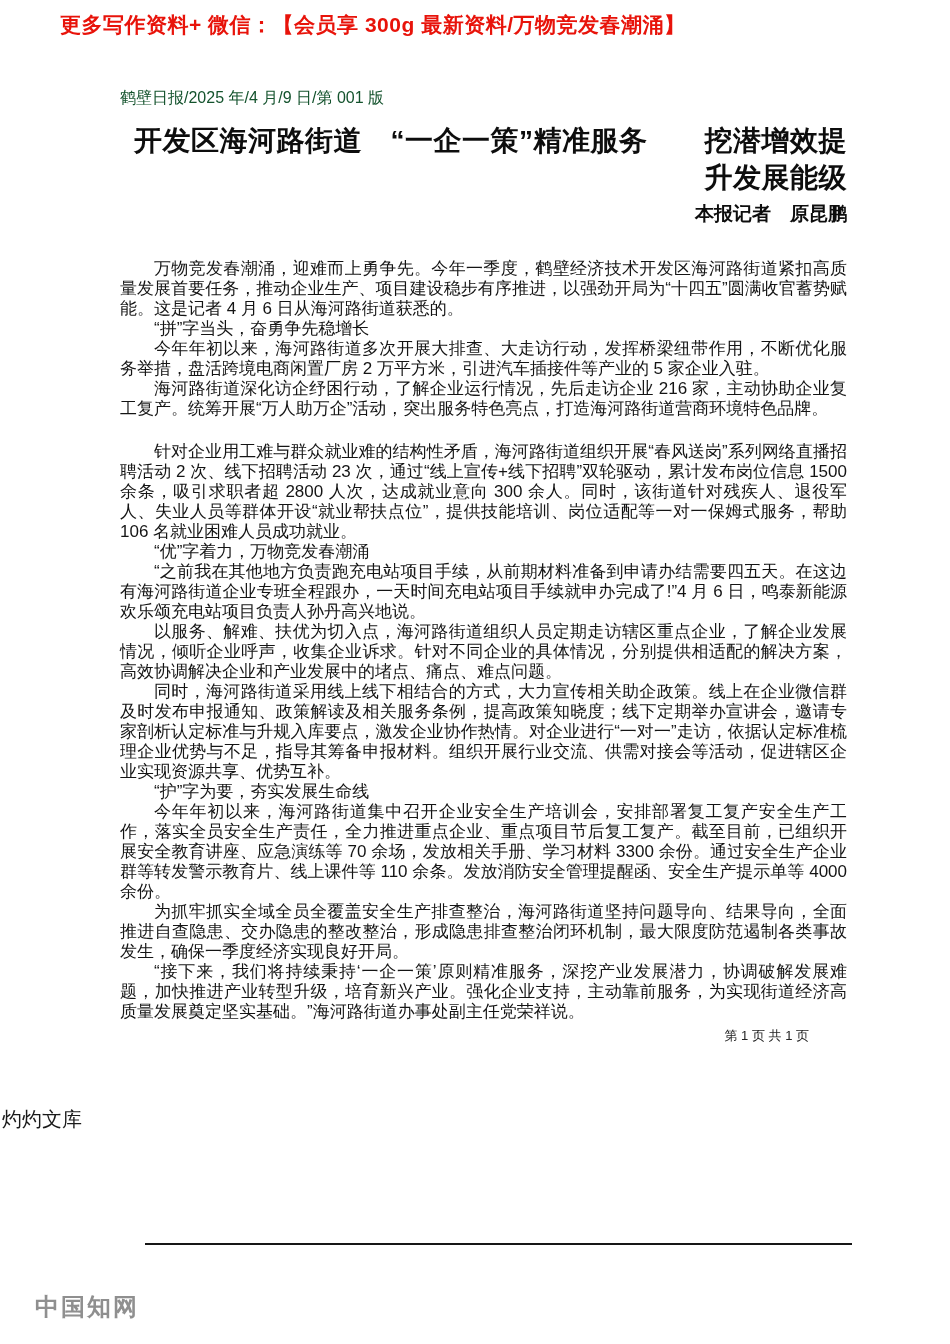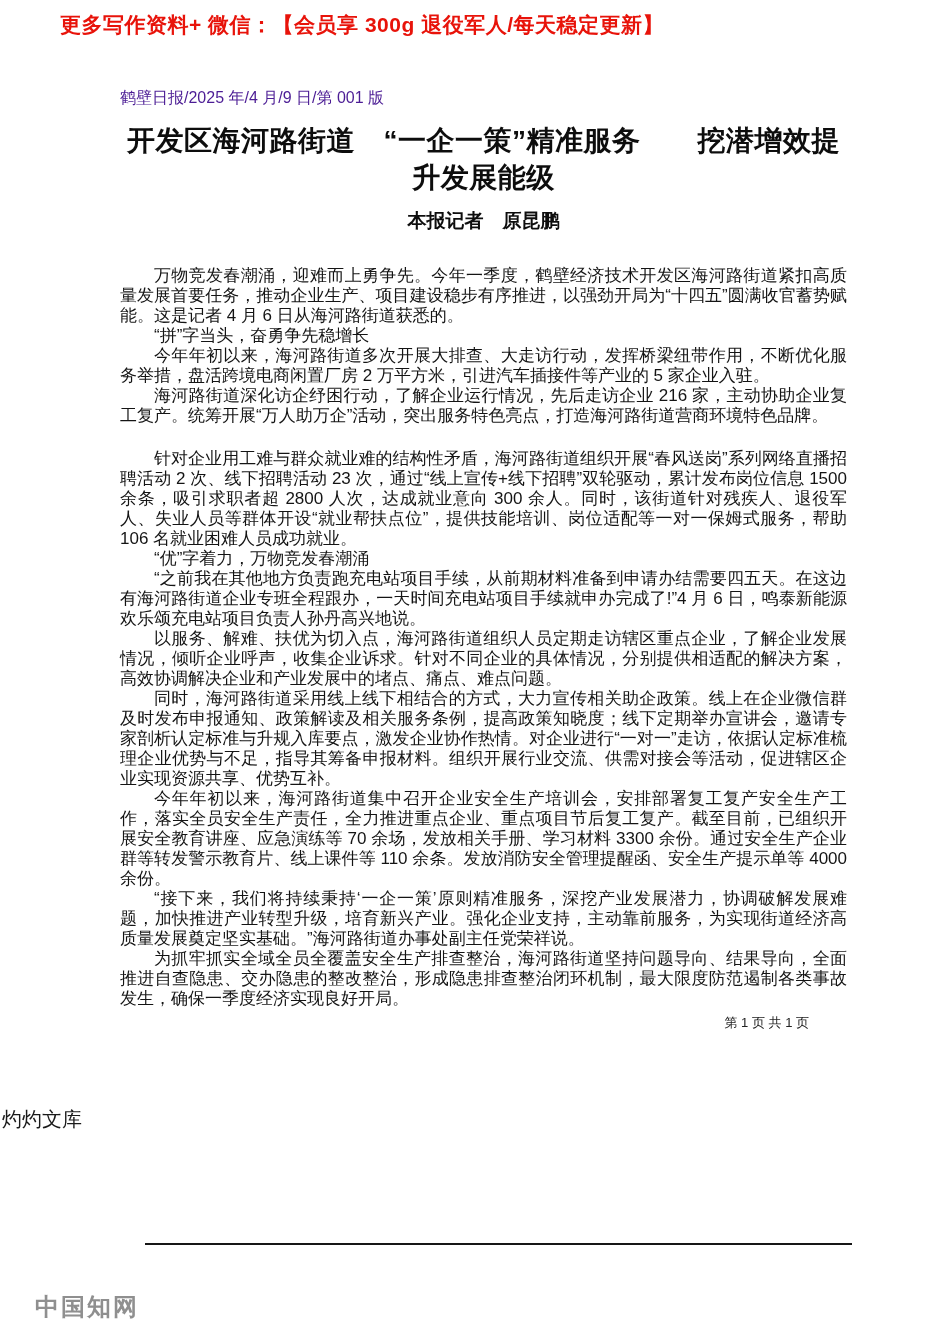--- a/index.html
+++ b/index.html
@@ -14,31 +14,31 @@
   .page { position: absolute; inset: 0; background: #ffffff; }
 
   .banner {
     position: absolute; left: 60px; top: 11px;
     font-size: 21px; font-weight: bold; letter-spacing: 0.5px;
     white-space: nowrap;
   }
 
   .doc { position: absolute; left: 120px; top: 88px; width: 727px; }
 
-  .source-line { font-size: 16px; color: #4c1d95; }
+  .source-line { font-size: 16px; color: #14532d; }
 
   .title {
     font-size: 28px; font-weight: bold; color: #0d0d0d;
-    text-align: center; margin: 13px 0 0 0;
+    text-align: right; margin: 13px 0 0 0;
     line-height: 37px; letter-spacing: 0.5px;
   }
 
   .byline {
     font-size: 19px; font-weight: bold; color: #0d0d0d;
-    text-align: center; margin-top: 12px;
+    text-align: right; margin-top: 5px;
   }
 
   .article-body {
     margin-top: 32px;
     font-size: 17px; line-height: 20px;
     text-align: justify; color: #141414;
   }
   .para { margin: 0; text-indent: 2em; }
   .para.spacer { height: 23.3px; }
 
@@ -65,43 +65,44 @@
     flex-direction: column;
   }
   .cnki-name { font-size: 24px; font-weight: bold; color: #8f8f8f; letter-spacing: 2px; }
   .cnki-url  { font-size: 21px; color: #aaaaaa; }
 </style>
 </head>
 <body>
 
 <div class="page">
 
-  <div class="banner" style="color: rgb(232, 19, 10);">更多写作资料+ 微信：【会员享 300g 退役军人/每天稳定更新】</div>
+  <div class="banner" style="color: rgb(232, 19, 10);">更多写作资料+ 微信：【会员享 300g 最新资料/万物竞发春潮涌】</div>
 
   <div class="doc">
     <div class="source-line">鹤壁日报/2025 年/4 月/9 日/第 001 版</div>
 
     <h1 class="title">开发区海河路街道　“一企一策”精准服务　　挖潜增效提升发展能级</h1>
 
     <div class="byline">本报记者　原昆鹏</div>
 
     <div class="article-body">
         <p class="para body">万物竞发春潮涌，迎难而上勇争先。今年一季度，鹤壁经济技术开发区海河路街道紧扣高质量发展首要任务，推动企业生产、项目建设稳步有序推进，以强劲开局为“十四五”圆满收官蓄势赋能。这是记者 4 月 6 日从海河路街道获悉的。</p>
         <p class="para subhead">“拼”字当头，奋勇争先稳增长</p>
         <p class="para body">今年年初以来，海河路街道多次开展大排查、大走访行动，发挥桥梁纽带作用，不断优化服务举措，盘活跨境电商闲置厂房 2 万平方米，引进汽车插接件等产业的 5 家企业入驻。</p>
         <p class="para body">海河路街道深化访企纾困行动，了解企业运行情况，先后走访企业 216 家，主动协助企业复工复产。统筹开展“万人助万企”活动，突出服务特色亮点，打造海河路街道营商环境特色品牌。</p>
         <p class="para spacer"></p>
         <p class="para body">针对企业用工难与群众就业难的结构性矛盾，海河路街道组织开展“春风送岗”系列网络直播招聘活动 2 次、线下招聘活动 23 次，通过“线上宣传+线下招聘”双轮驱动，累计发布岗位信息 1500 余条，吸引求职者超 2800 人次，达成就业意向 300 余人。同时，该街道针对残疾人、退役军人、失业人员等群体开设“就业帮扶点位”，提供技能培训、岗位适配等一对一保姆式服务，帮助 106 名就业困难人员成功就业。</p>
         <p class="para subhead">“优”字着力，万物竞发春潮涌</p>
         <p class="para body">“之前我在其他地方负责跑充电站项目手续，从前期材料准备到申请办结需要四五天。在这边有海河路街道企业专班全程跟办，一天时间充电站项目手续就申办完成了!”4 月 6 日，鸣泰新能源欢乐颂充电站项目负责人孙丹高兴地说。</p>
         <p class="para body">以服务、解难、扶优为切入点，海河路街道组织人员定期走访辖区重点企业，了解企业发展情况，倾听企业呼声，收集企业诉求。针对不同企业的具体情况，分别提供相适配的解决方案，高效协调解决企业和产业发展中的堵点、痛点、难点问题。</p>
         <p class="para body">同时，海河路街道采用线上线下相结合的方式，大力宣传相关助企政策。线上在企业微信群及时发布申报通知、政策解读及相关服务条例，提高政策知晓度；线下定期举办宣讲会，邀请专家剖析认定标准与升规入库要点，激发企业协作热情。对企业进行“一对一”走访，依据认定标准梳理企业优势与不足，指导其筹备申报材料。组织开展行业交流、供需对接会等活动，促进辖区企业实现资源共享、优势互补。</p>
+        <p class="para subhead">“护”字为要，夯实发展生命线</p>
         <p class="para body">今年年初以来，海河路街道集中召开企业安全生产培训会，安排部署复工复产安全生产工作，落实全员安全生产责任，全力推进重点企业、重点项目节后复工复产。截至目前，已组织开展安全教育讲座、应急演练等 70 余场，发放相关手册、学习材料 3300 余份。通过安全生产企业群等转发警示教育片、线上课件等 110 余条。发放消防安全管理提醒函、安全生产提示单等 4000 余份。</p>
+        <p class="para body">为抓牢抓实全域全员全覆盖安全生产排查整治，海河路街道坚持问题导向、结果导向，全面推进自查隐患、交办隐患的整改整治，形成隐患排查整治闭环机制，最大限度防范遏制各类事故发生，确保一季度经济实现良好开局。</p>
         <p class="para body">“接下来，我们将持续秉持‘一企一策’原则精准服务，深挖产业发展潜力，协调破解发展难题，加快推进产业转型升级，培育新兴产业。强化企业支持，主动靠前服务，为实现街道经济高质量发展奠定坚实基础。”海河路街道办事处副主任党荣祥说。</p>
-        <p class="para body">为抓牢抓实全域全员全覆盖安全生产排查整治，海河路街道坚持问题导向、结果导向，全面推进自查隐患、交办隐患的整改整治，形成隐患排查整治闭环机制，最大限度防范遏制各类事故发生，确保一季度经济实现良好开局。</p>
       </div>
 
     <div class="page-footer">第 1 页 共 1 页</div>
   </div>
 
   <div class="library-mark">灼灼文库</div>
 
   <div class="divider"></div>
 
   <div class="cnki">

